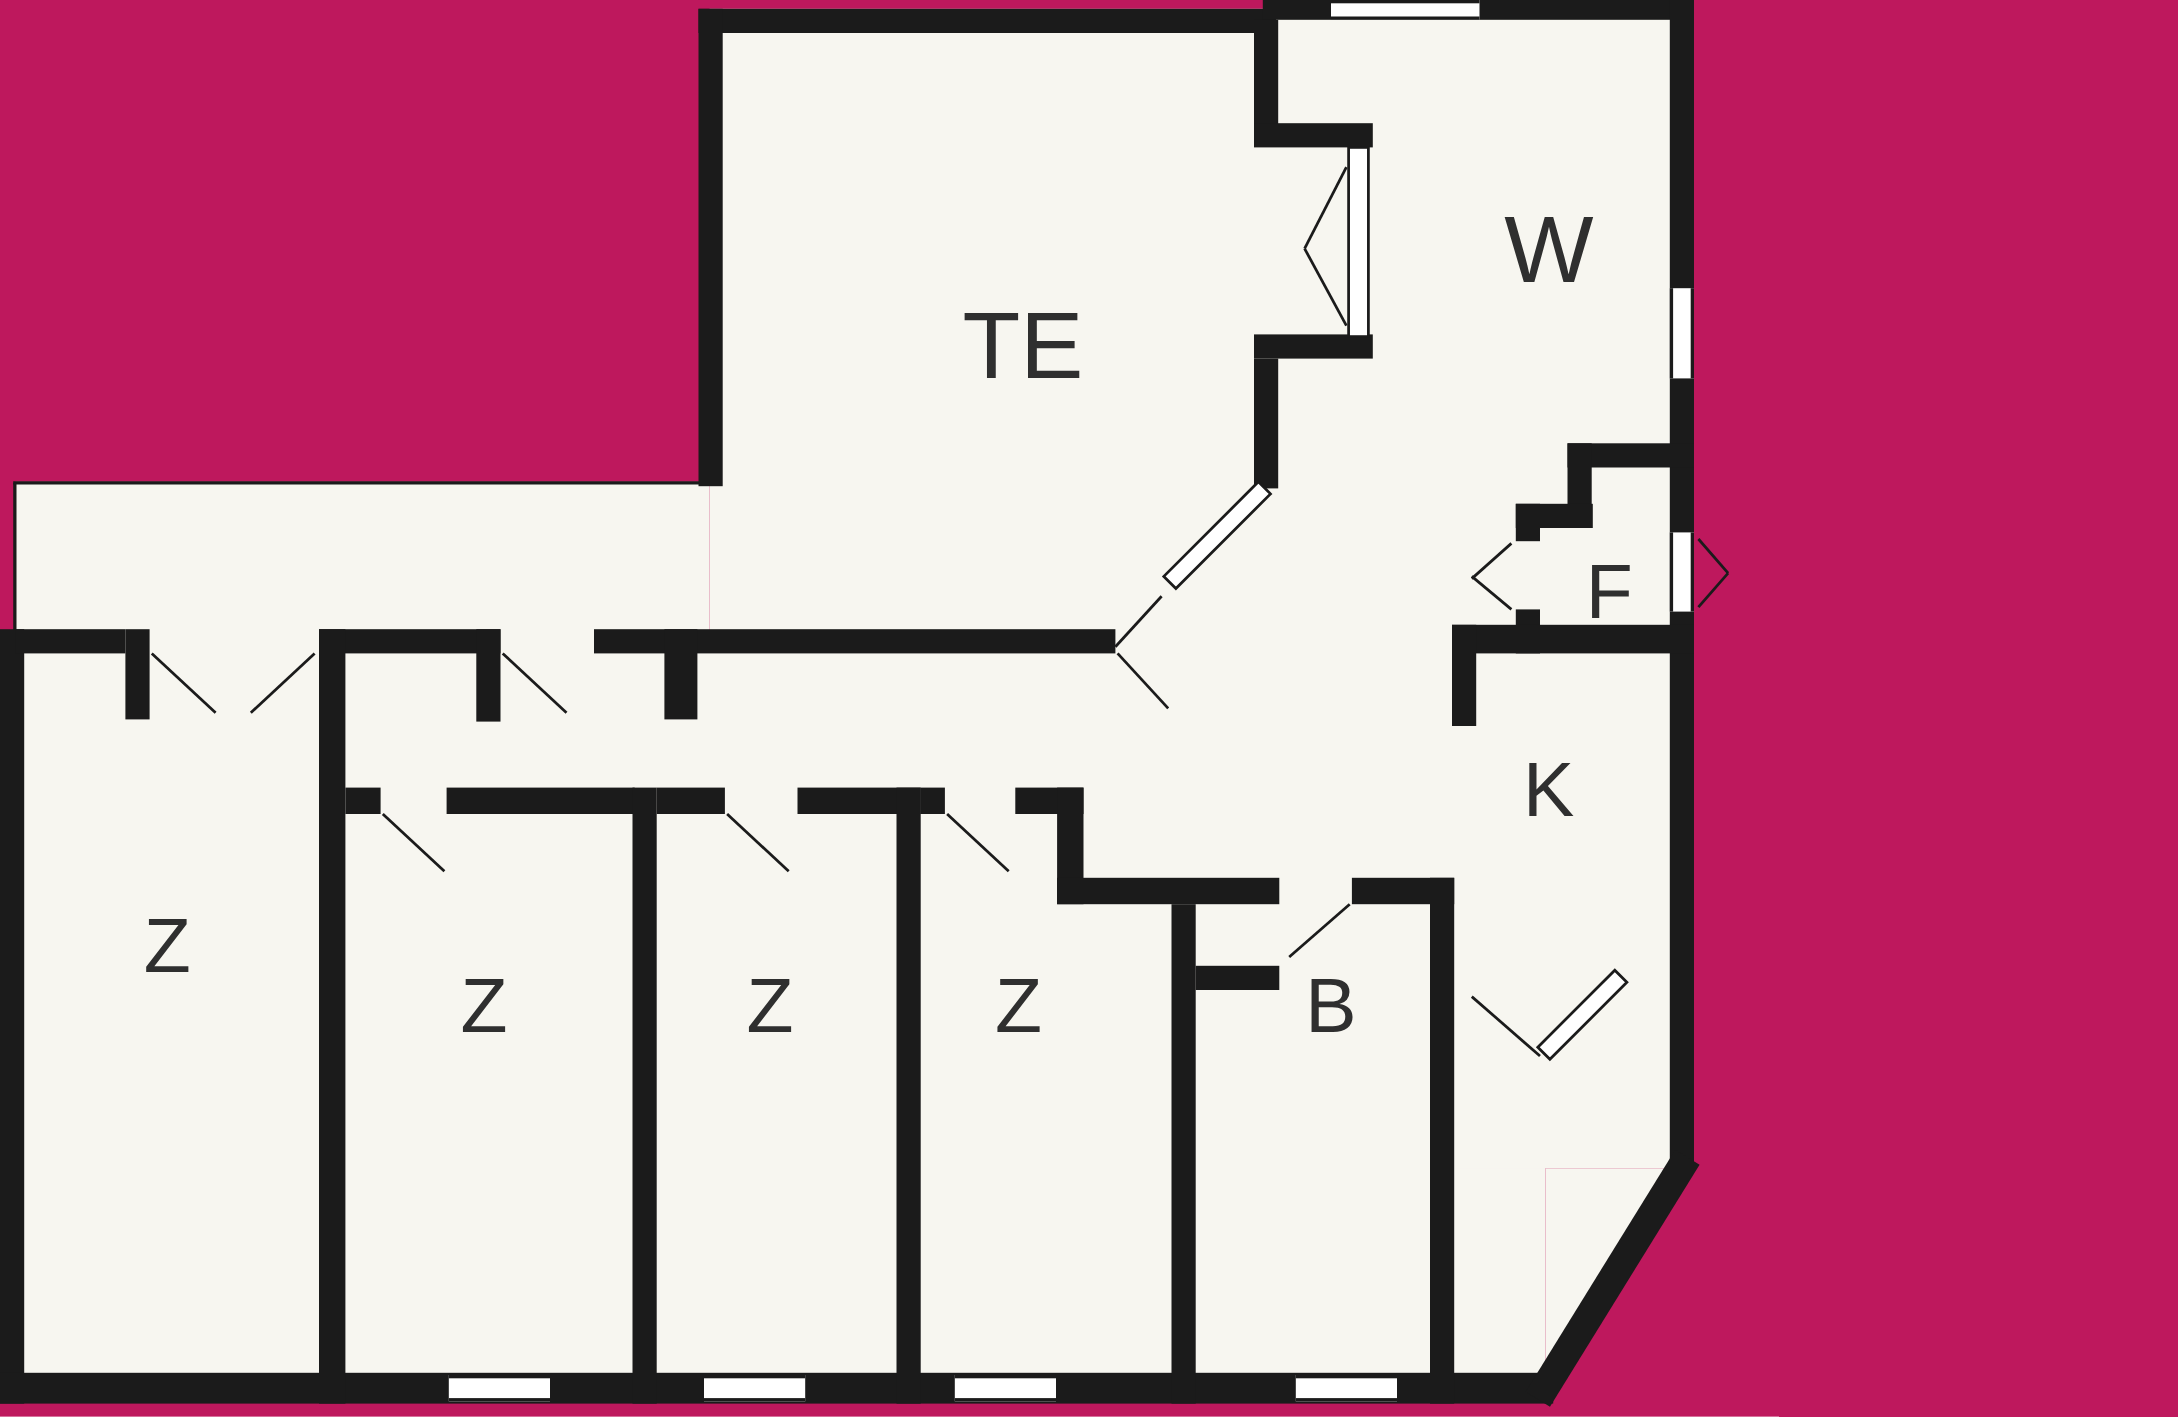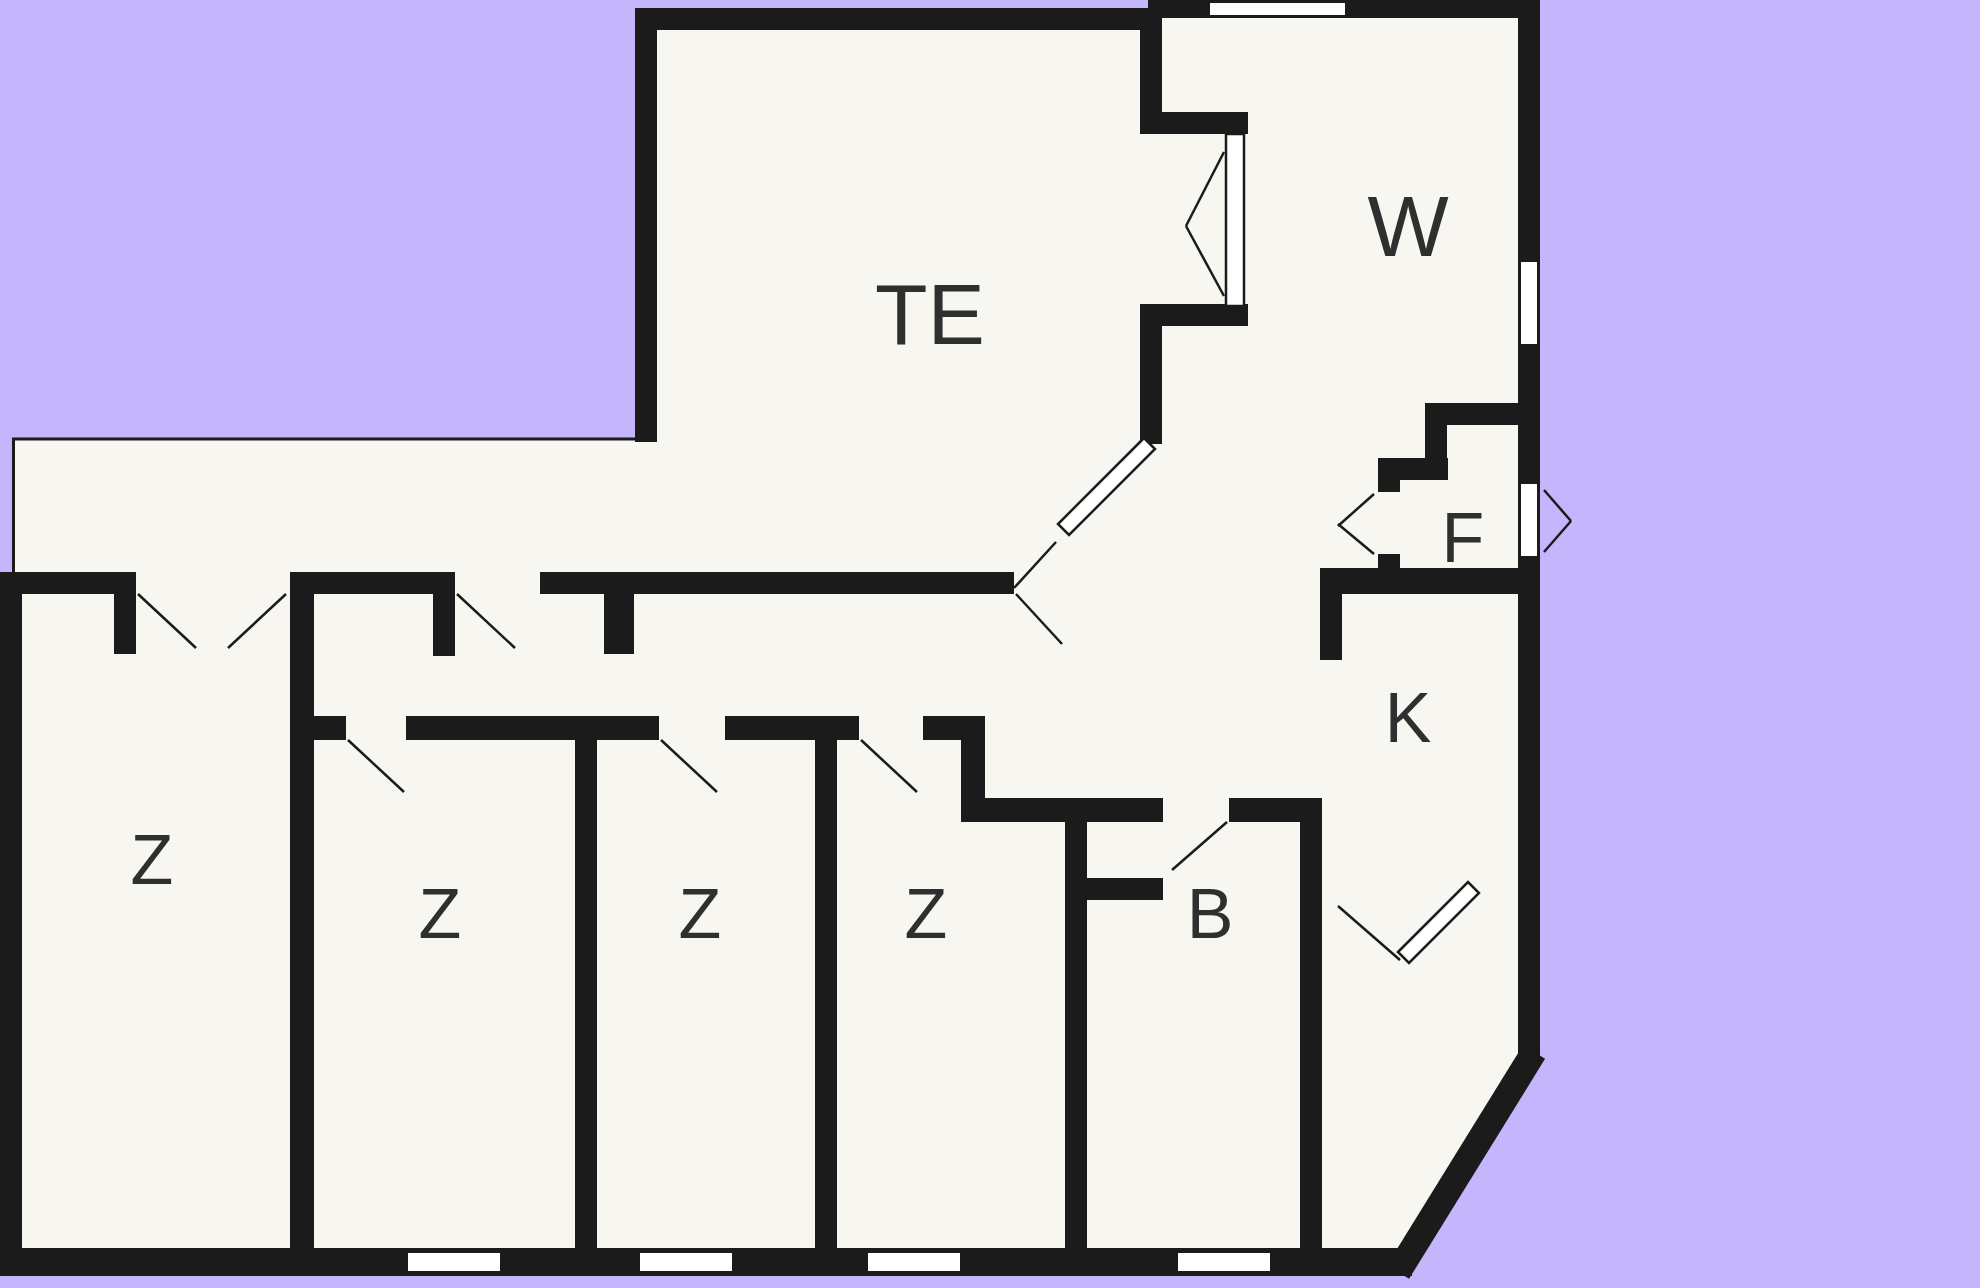--- a/index.html
+++ b/index.html
@@ -5,21 +5,21 @@
   html, body {
     margin: 0;
     padding: 0;
     background: #ffffff;
     font-family: "Liberation Sans", sans-serif;
   }
   .stage {
     position: relative;
     width: 1980px;
     height: 1288px;
-    background: #c4b5fd;
+    background: #be185d;
     overflow: hidden;
   }
   .stage svg {
     position: absolute;
     inset: 0;
     display: block;
   }
   text.room-label {
     fill: #2f2f2f;
     font-family: "Liberation Sans", "DejaVu Sans", sans-serif;

